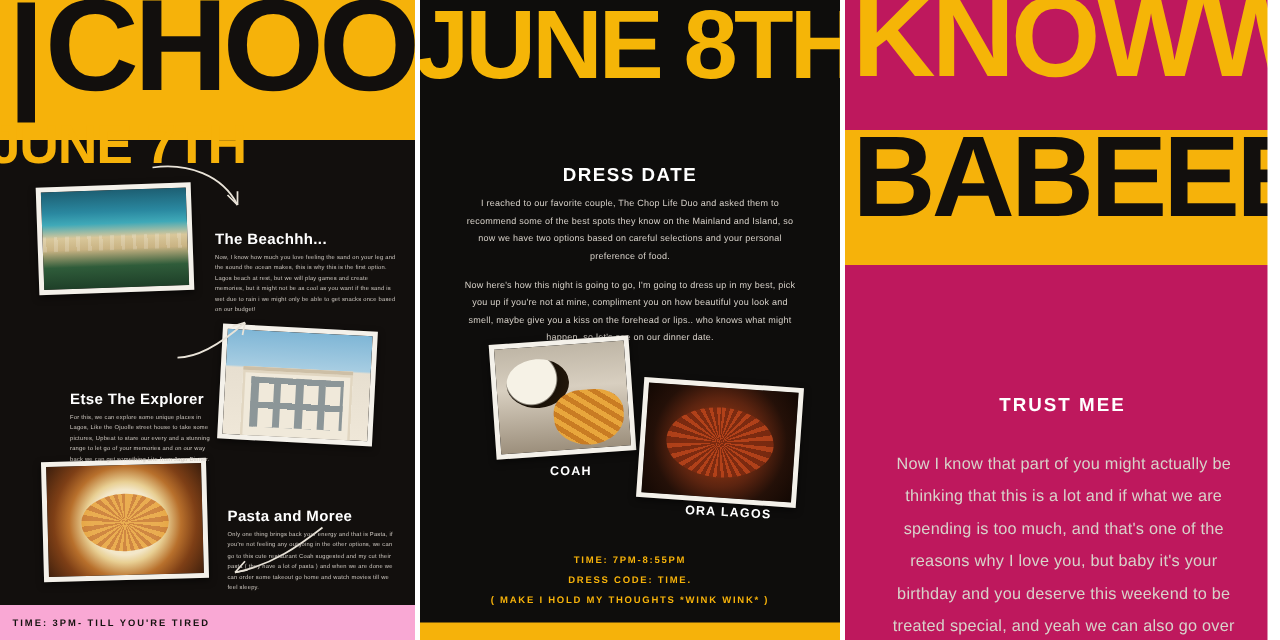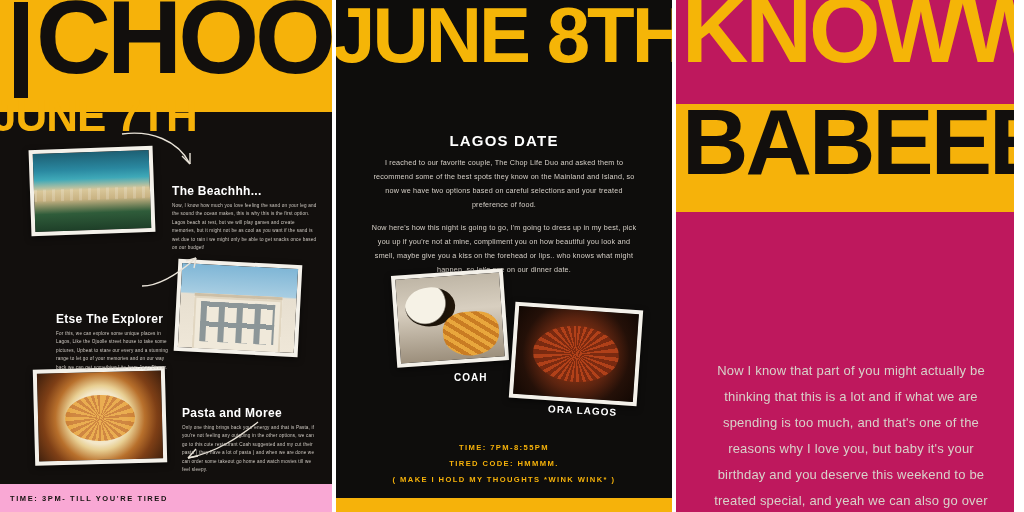--- a/index.html
+++ b/index.html
@@ -216,21 +216,21 @@
     opacity:.9;
   }
 
   .cap {
     position: absolute;
     color: #ffffff;
     font-weight: bold;
     font-size: 10px;
     letter-spacing: 1px;
   }
-  .cap-coah { left: 104px; top: 372px; margin-left: 14px; }
+  .cap-coah { left: 104px; top: 372px; }
   .cap-ora  { left: 212px; top: 405px; transform: rotate(3deg); }
 
   .p2-info {
     position: absolute; left: 0; bottom: 24px; width: 336px;
     text-align: center;
     color: #f6b20a;
     font-size: 7.6px;
     font-weight: bold;
     letter-spacing: 1.4px;
     line-height: 2.1;
@@ -312,47 +312,48 @@
     </div>
 
     <div class="p1-footer">
       <span>TIME: 3PM- TILL YOU'RE TIRED</span>
     </div>
   </div>
 
   <div class="panel panel-2">
     <div class="giant p2-june">JUNE 8TH</div>
 
-    <div class="p2-heading">LAGOS DATE</div>
+    <div class="p2-heading">DRESS DATE</div>
 
     <div class="p2-body">
-      <p>I reached to our favorite couple, The Chop Life Duo and asked them to recommend some of the best spots they know on the Mainland and Island, so now we have two options based on careful selections and your treated preference of food.</p>
+      <p>I reached to our favorite couple, The Chop Life Duo and asked them to recommend some of the best spots they know on the Mainland and Island, so now we have two options based on careful selections and your personal preference of food.</p>
       <p>Now here's how this night is going to go, I'm going to dress up in my best, pick you up if you're not at mine, compliment you on how beautiful you look and smell, maybe give you a kiss on the forehead or lips.. who knows what might happen, so let's see on our dinner date.</p>
     </div>
 
     <div class="photo ph4">
         <div class="inner"></div>
       </div>
     <div class="photo ph5">
         <div class="inner"></div>
       </div>
 
     <div class="cap cap-coah">COAH</div>
     <div class="cap cap-ora">ORA LAGOS</div>
 
     <div class="p2-info">
       <div>TIME: 7PM-8:55PM</div>
-      <div>TIRED CODE: HMMMM.</div>
+      <div>DRESS CODE: TIME.</div>
       <div>( MAKE I HOLD MY THOUGHTS *WINK WINK* )</div>
     </div>
     <div class="p2-bottombar"></div>
   </div>
 
   <div class="panel panel-3">
     <div class="giant p3-know">KNOWW</div>
     <div class="p3-yellowblock"></div>
     <div class="giant p3-babe">BABEEEEE</div>
 
+    <div class="p3-heading">TRUST MEE</div>
     <div class="p3-body">Now I know that part of you might actually be thinking that this is a lot and if what we are spending is too much, and that's one of the reasons why I love you, but baby it's your birthday and you deserve this weekend to be treated special, and yeah we can also go over board with the money, who cares? It's ours and you deserve it, but if you still want to go over it with me, You can, All I want is that you feel Loved and special this weekend so Agapi Mou, let's start the weekendddddddd</div>
     <div class="p3-edge"></div>
   </div>
 
 </div>
 
 </body></html>

